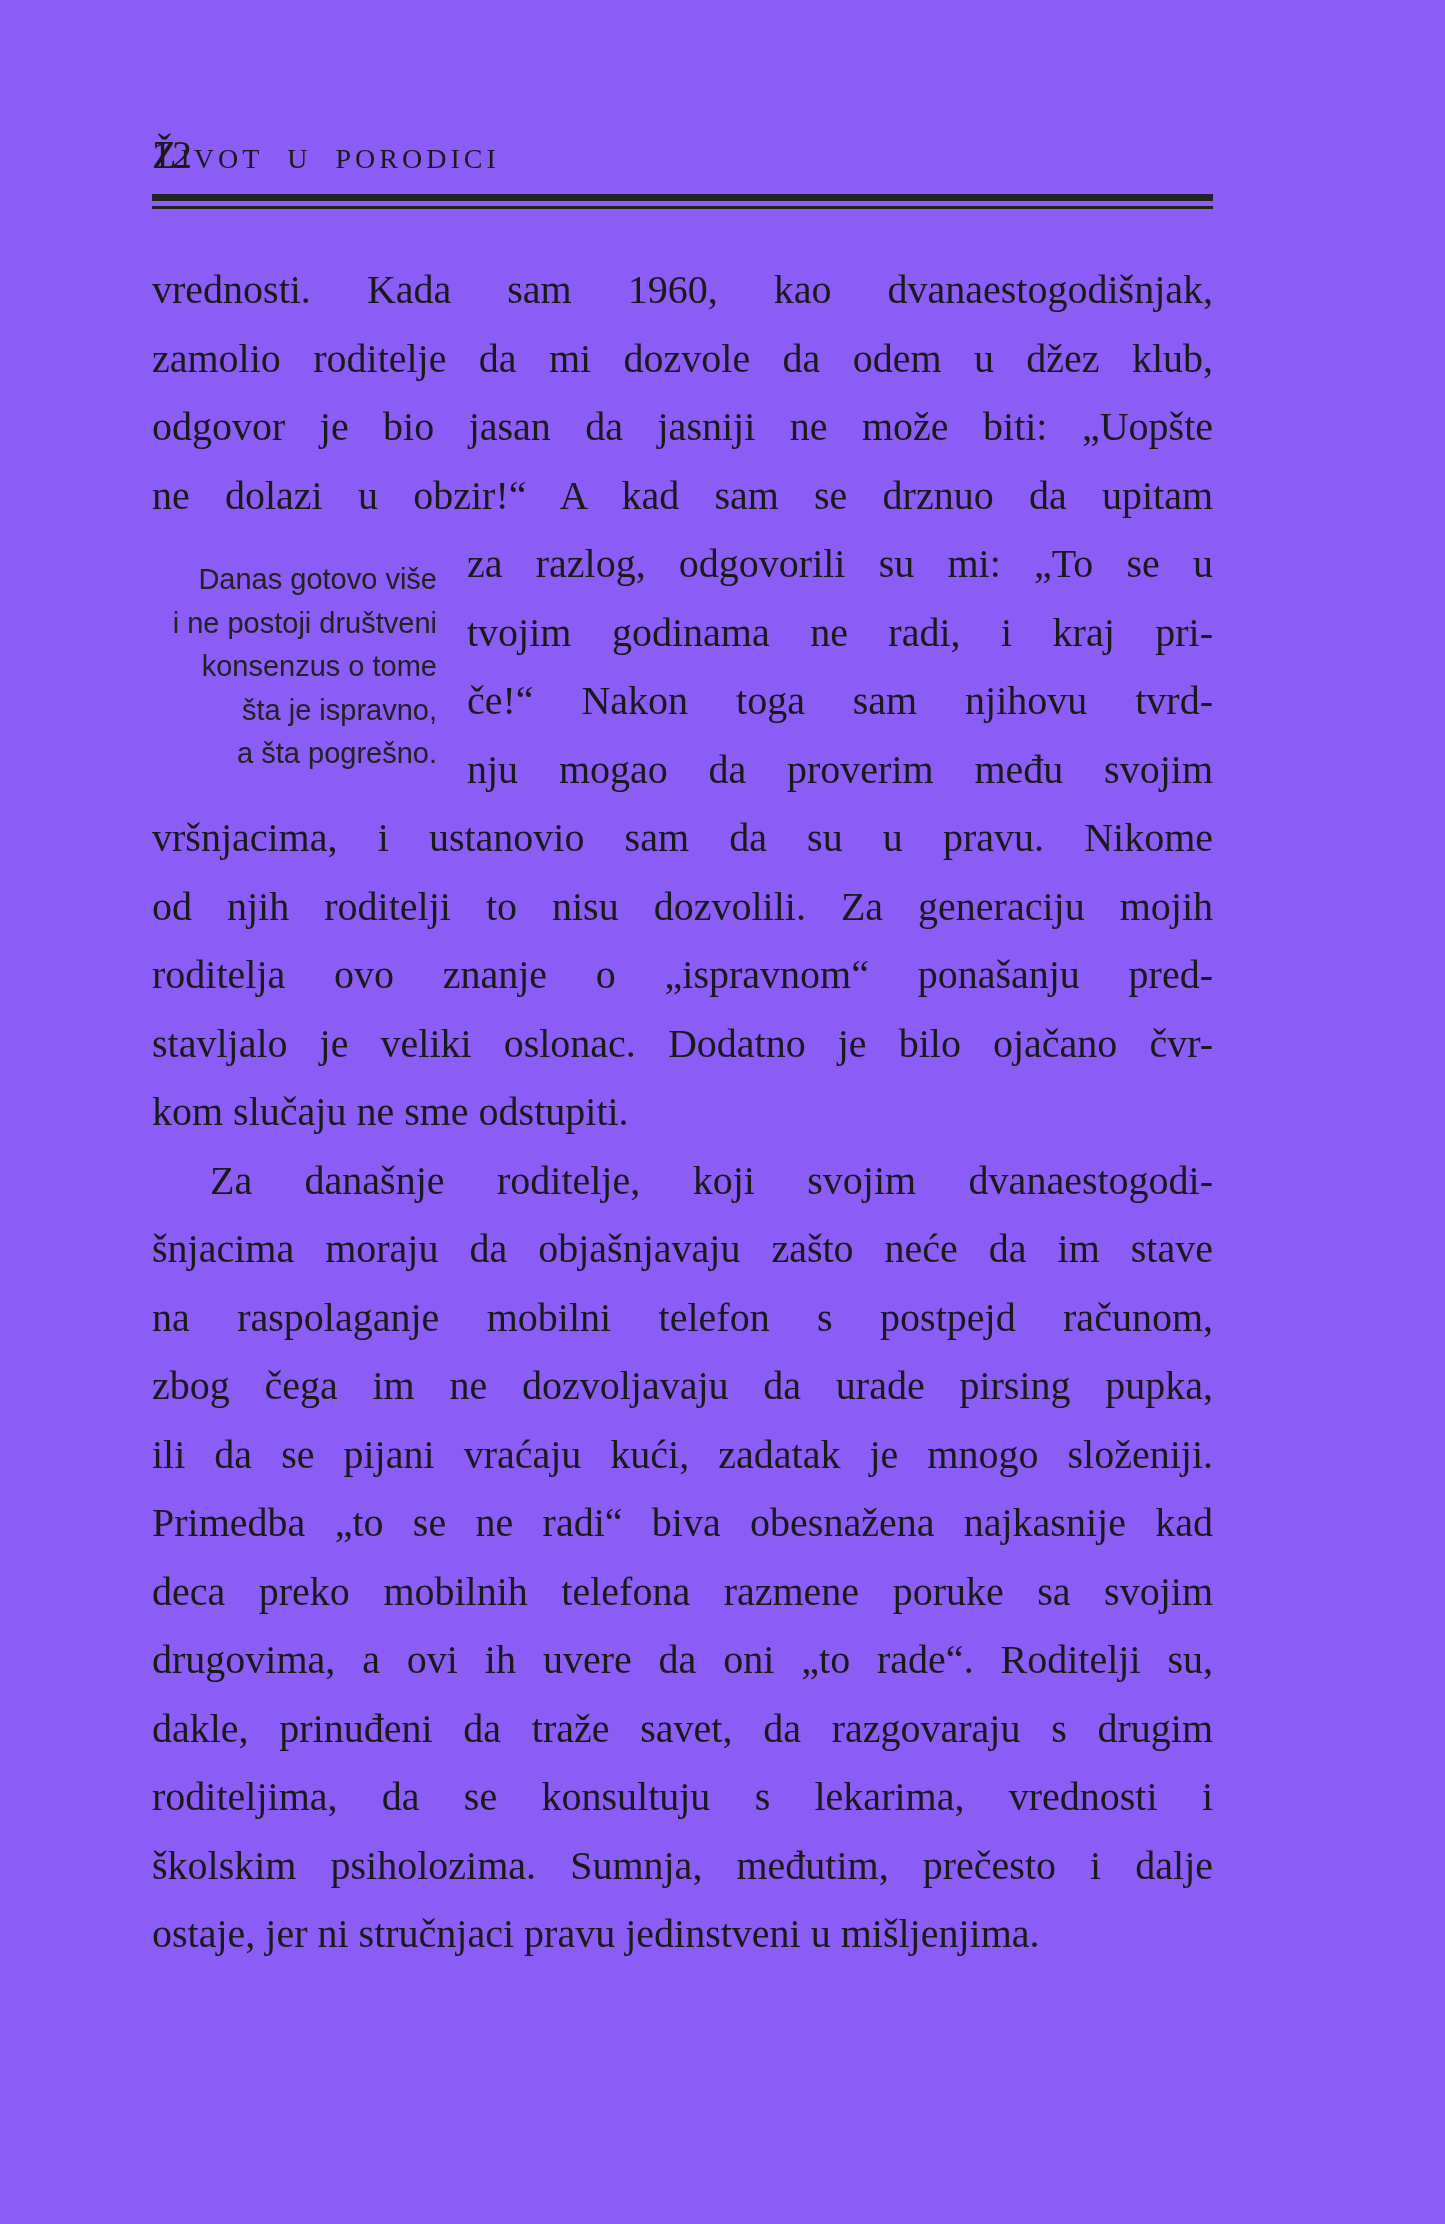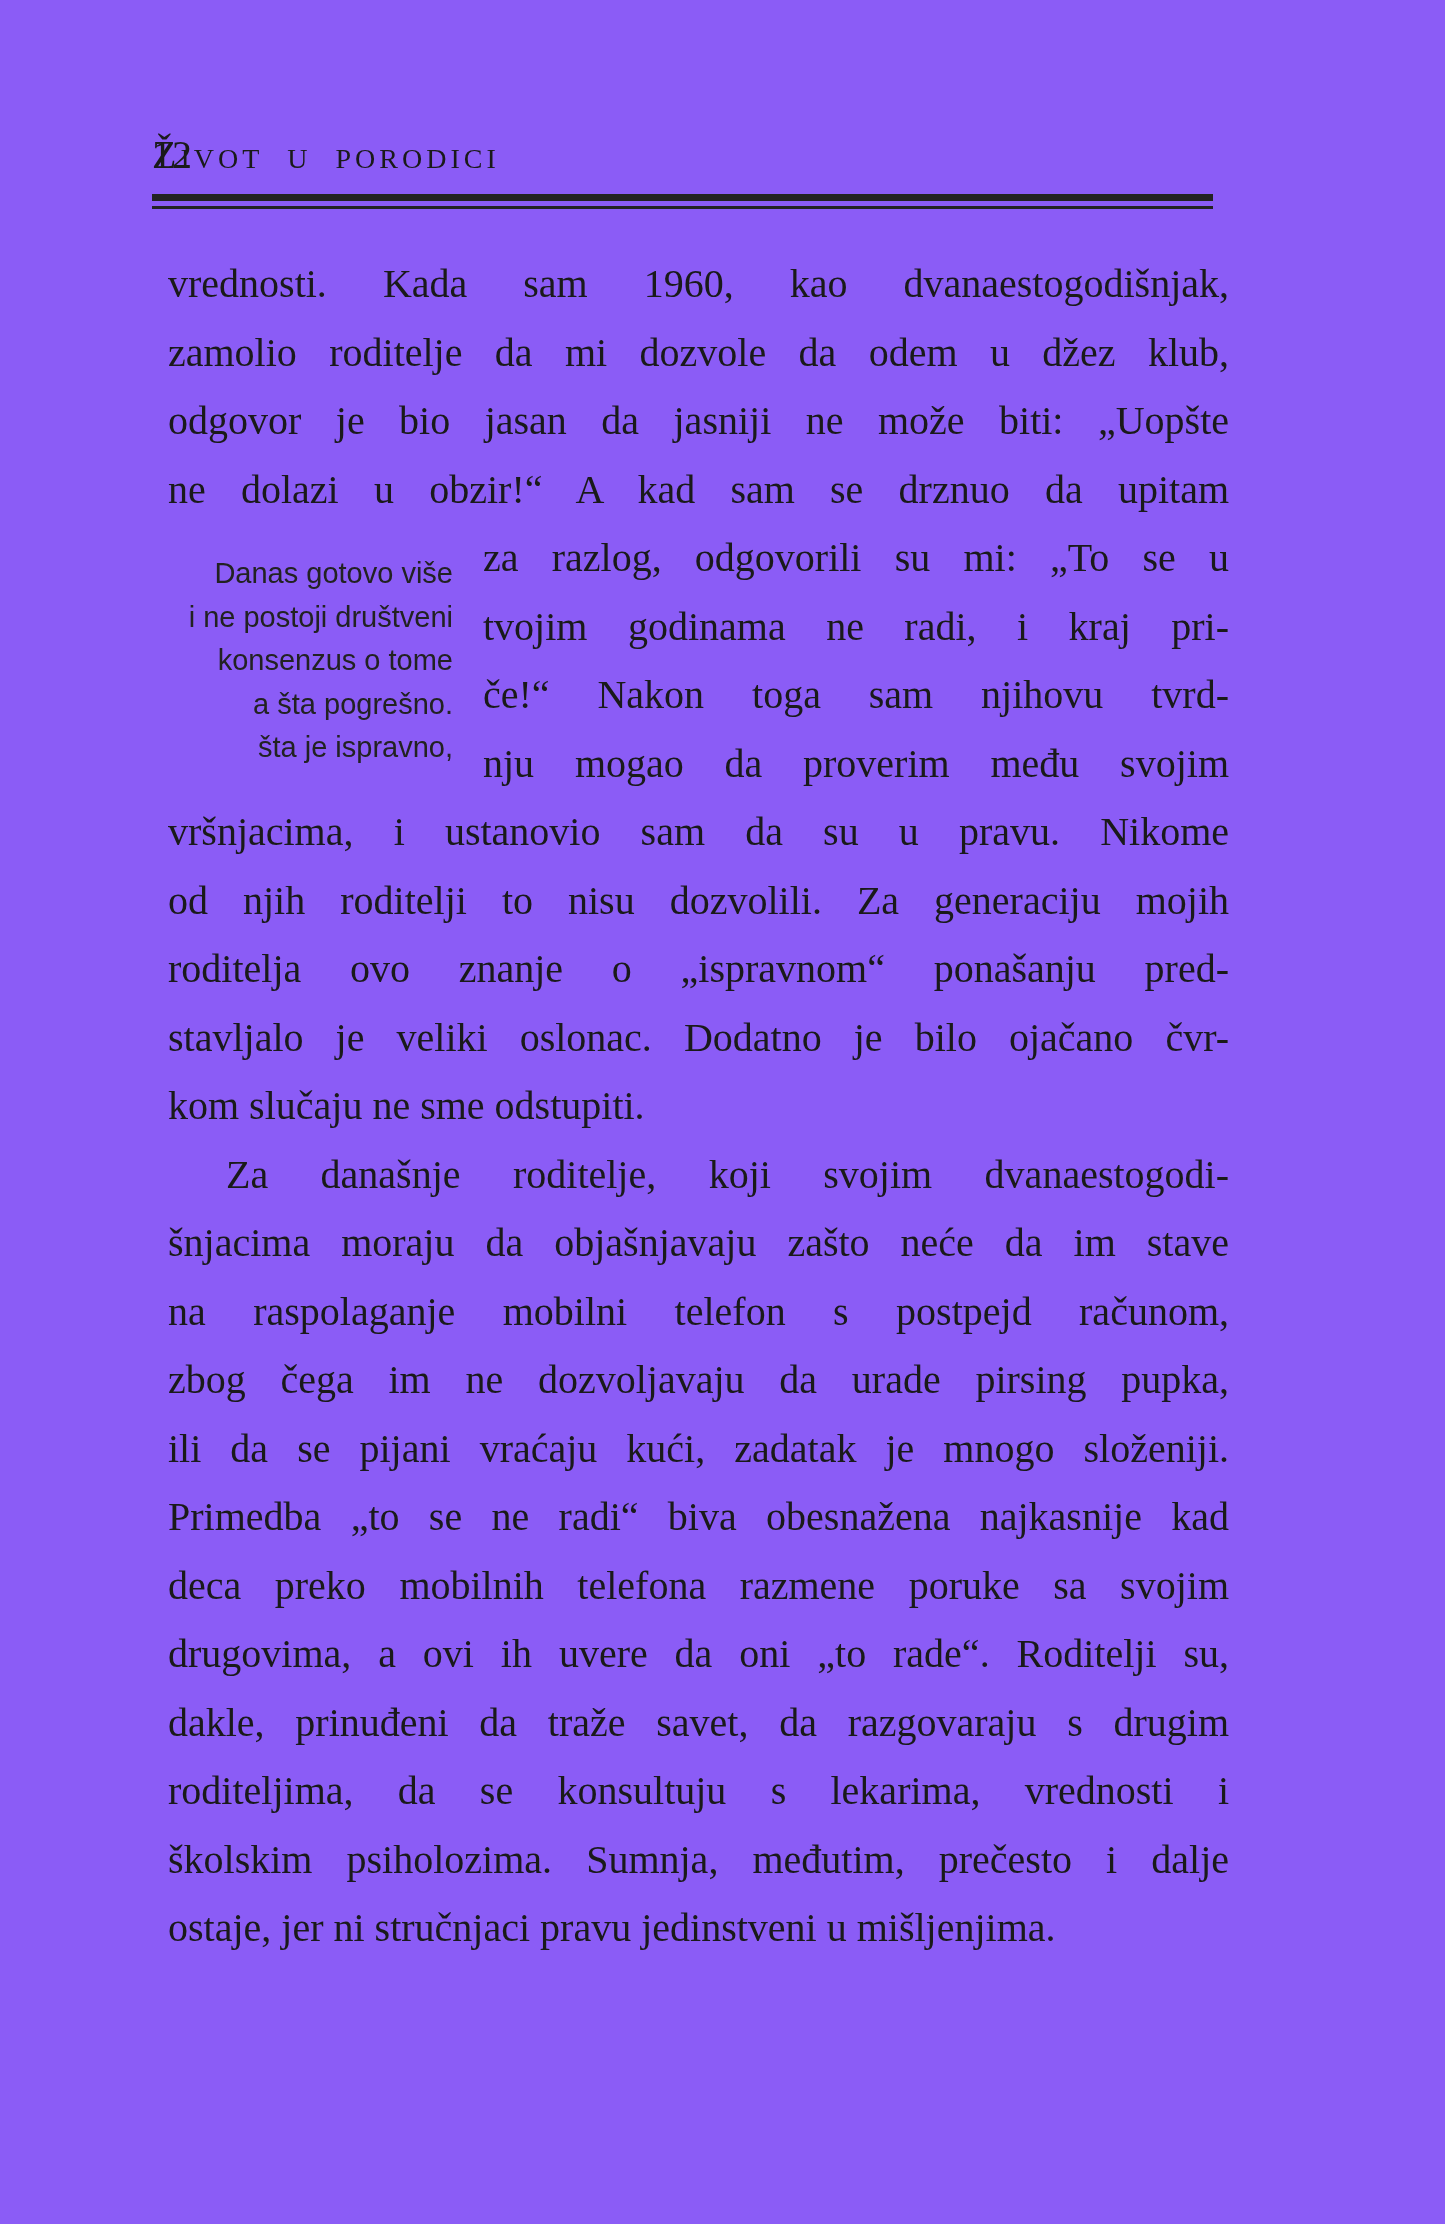--- a/index.html
+++ b/index.html
@@ -43,26 +43,25 @@
     left: 152px;
     width: 1061px;
     height: 5px;
     border-top: 7px solid #232323;
     border-bottom: 3px solid #232323;
   }
 
   
   .body-text {
     position: absolute;
-    top: 250px;
+    top: 256px;
     left: 152px;
     width: 1061px;
     font-size: 40px;
     line-height: 68.5px;
-    margin-left: 16px;
   }
   .line {
     text-align: justify;
     text-align-last: justify;
   }
   .par-end .line:last-child { text-align-last: left; }
   .indent-first .line:first-child { text-indent: 58px; }
 
   
   .note-row {
@@ -104,22 +103,22 @@
         <div class="line">zamolio roditelje da mi dozvole da odem u džez klub,</div>
         <div class="line">odgovor je bio jasan da jasniji ne može biti: „Uopšte</div>
         <div class="line">ne dolazi u obzir!“ A kad sam se drznuo da upitam</div>
       </div>
 
     <div class="note-row">
       <div class="margin-note">
           <div class="line">Danas gotovo više</div>
           <div class="line">i ne postoji društveni</div>
           <div class="line">konsenzus o tome</div>
+          <div class="line">šta je ispravno,</div>
           <div class="line">a šta pogrešno.</div>
-          <div class="line">šta je ispravno,</div>
         </div>
       <div class="wrapped-lines">
           <div class="line">za razlog, odgovorili su mi: „To se u</div>
           <div class="line">tvojim godinama ne radi, i kraj pri-</div>
           <div class="line">če!“ Nakon toga sam njihovu tvrd-</div>
           <div class="line">nju mogao da proverim među svojim</div>
         </div>
     </div>
 
     <div class="text-block par-end">

